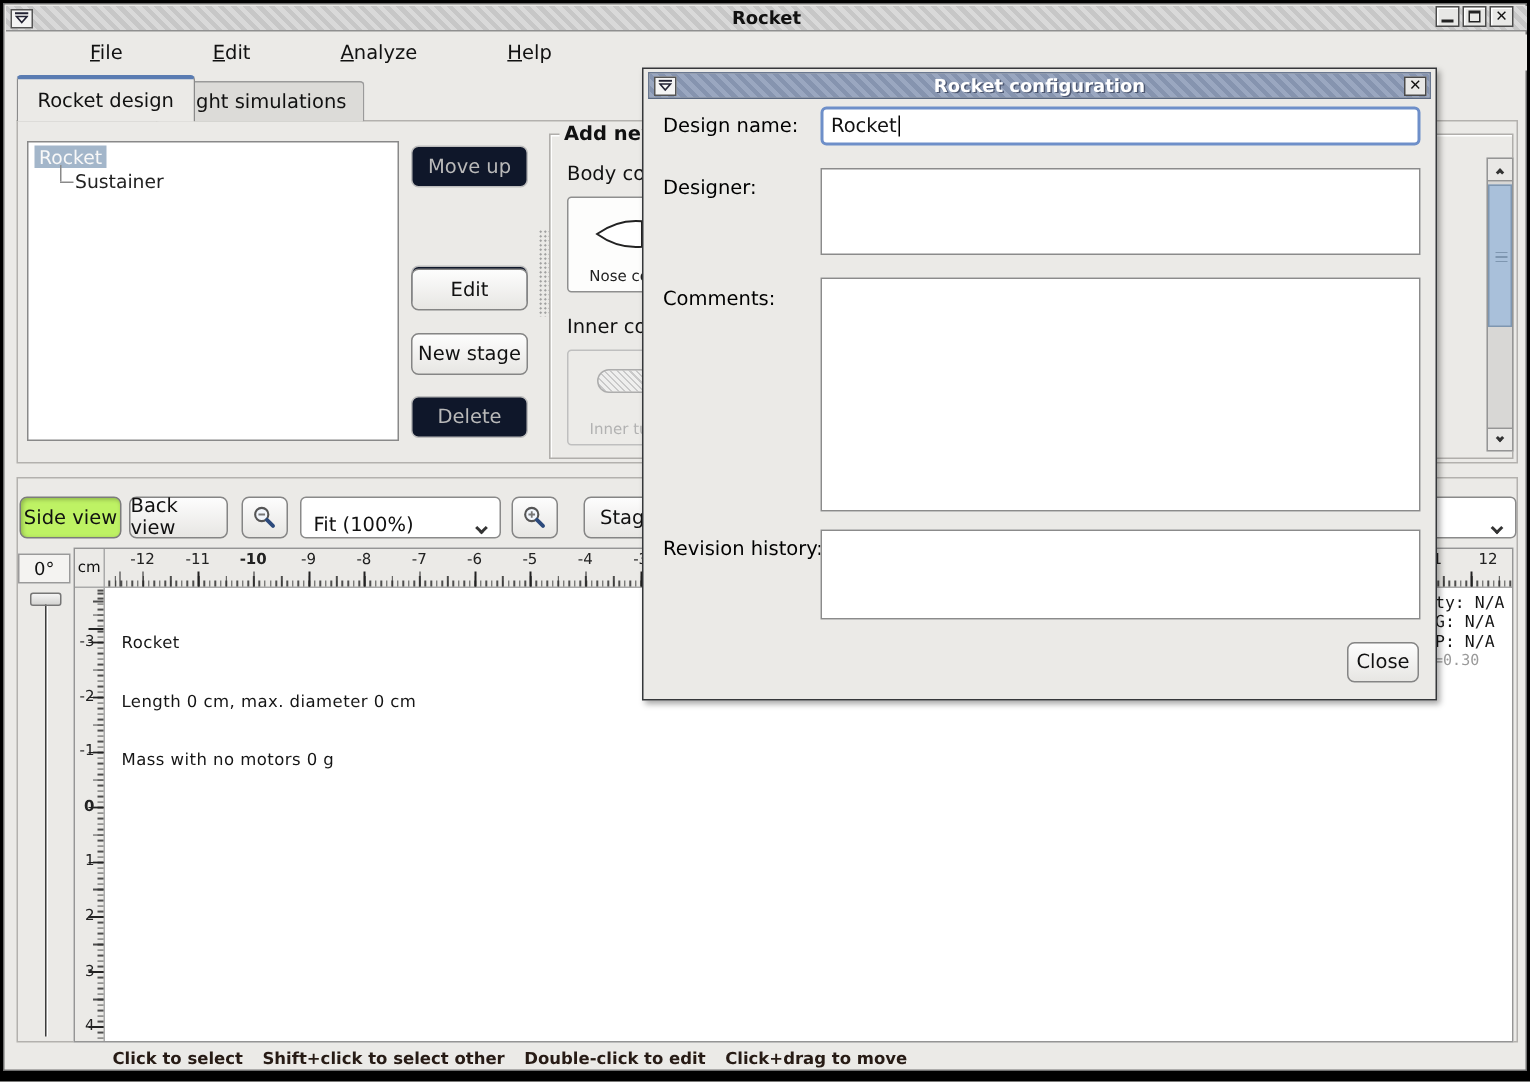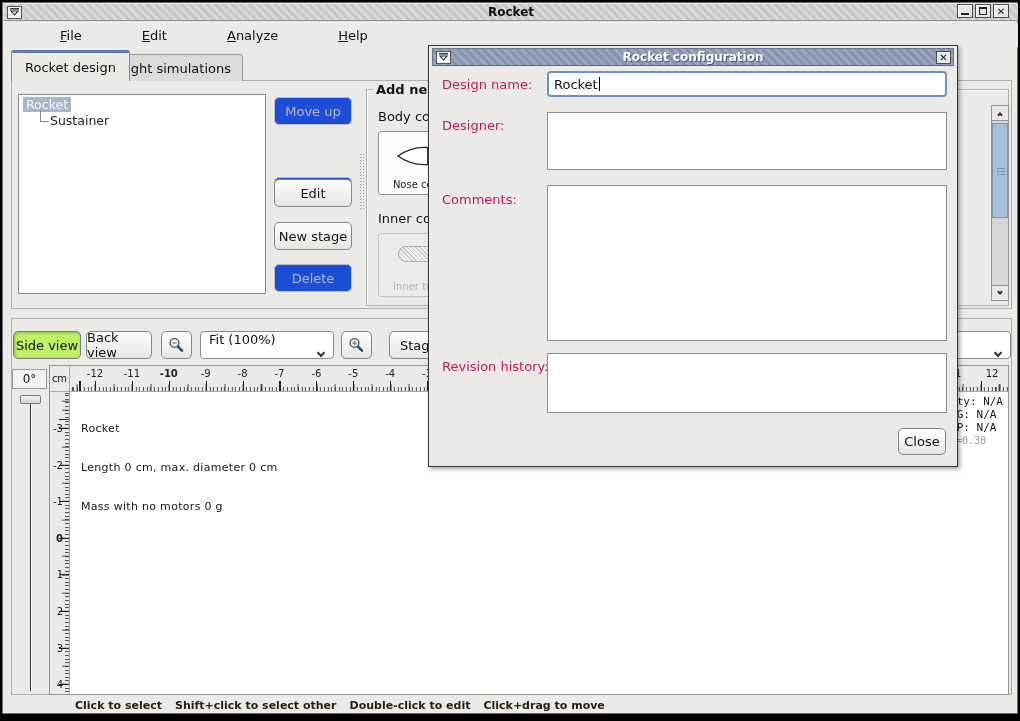--- a/index.html
+++ b/index.html
@@ -49,21 +49,21 @@
   .tree-sel { position:absolute; left:4px; top:2px; background:#a3b6ca; color:#f8f8f8;
     padding:0 3px; font-size:12.5px; }
   .tree-child { position:absolute; left:31px; top:18px; color:#222; font-size:12.5px; }
   .tree-vline { position:absolute; left:21px; top:15px; width:1px; height:11px; background:#8a8a8a; }
   .tree-hline { position:absolute; left:21px; top:26px; width:9px; height:1px; background:#8a8a8a; }
 
   
   .btn { position:absolute; display:flex; align-items:center; justify-content:center;
     background:linear-gradient(#fdfdfd,#e7e6e3); border:1px solid #858585; border-radius:5px;
     font-size:13px; color:#111; z-index:2; }
-  .btn.disabled { color:#b9b9b9; border-color:#bdbdbd; background:#1d4ed8; }
+  .btn.disabled { color:#b9b9b9; border-color:#bdbdbd; background:#0f172a; }
   .btn.pressed { background:#bef264; border-color:#7c7c7c;
     box-shadow:inset 1px 1px 3px rgba(0,0,0,.25); }
   #btn-moveup   { left:271px; top:94px;  width:78px; height:28px; }
   #btn-movedown { left:271px; top:130px; width:78px; height:28px;margin-top:44px; }
   #btn-edit     { left:271px; top:176px; width:78px; height:28px; }
   #btn-newstage { left:271px; top:219px; width:78px; height:28px; }
   #btn-delete   { left:271px; top:261px; width:78px; height:28px; }
 
   #splitter { position:absolute; left:356px; top:150px; width:7px; height:58px; z-index:2;
     background-image:radial-gradient(#9a9a9a 35%, transparent 36%); background-size:3px 3px; }
@@ -100,21 +100,21 @@
   .chev.up { transform:rotate(-135deg); margin-top:3px; }
   .chev.small { width:4px; height:4px; }
 
   
   #btn-sideview { left:10px; top:328px; width:68px; height:28px; }
   #btn-backview { left:83px; top:328px; width:66px; height:28px; }
   #btn-zoomout  { left:158px; top:328px; width:31px; height:28px; }
   #btn-zoomin   { left:338px; top:328px; width:31px; height:28px; }
   #btn-stage    { left:386px; top:328px; width:72px; height:28px; justify-content:flex-start; padding-left:10px; z-index:1; }
   .combo { position:absolute; height:28px; background:#fff; border:1px solid #8a8a8a;
-    border-radius:4px; display:flex; align-items:flex-start; font-size:13px; }
+    border-radius:4px; display:flex; align-items:flex-end; font-size:13px; }
   #combo-fit { left:197px; top:328px; width:134px; padding-left:8px; z-index:2; }
   #combo-stage { left:950px; top:328px; width:58px; z-index:1; }
   .combo .chevwrap { position:absolute; right:9px; top:12px; }
 
   
   #rot-box { position:absolute; left:9px; top:366px; width:35px; height:20px;
     background:#f4f3f1; border:1px solid #9a9a9a; display:flex; align-items:center;
     justify-content:center; font-size:12px; }
   #rot-track { position:absolute; left:27px; top:396px; width:1px; height:292px; background:#3c3c3c;
     box-shadow:1px 0 0 #fff; }
@@ -161,21 +161,21 @@
   
   #dialog { position:absolute; left:428px; top:45px; width:530px; height:422px;
     background:#ebeae7; border:1px solid #35373a; box-shadow:2px 2px 4px rgba(0,0,0,.35); z-index:10; }
   #dialog-titlebar { left:3px; top:2px; width:522px; height:18px;
     background:repeating-linear-gradient(45deg,#9aa7c0 0 3px,#8694af 3px 6px);
     border:1px solid #6a7890; border-bottom-color:#5a6880; }
   #dialog-titlebar .title { color:#fff; text-shadow:1px 1px 0 rgba(60,70,95,.8); font-size:12px; }
   #dialog-close { position:absolute; right:2px; top:2px; width:15px; height:13px;
     background:#e8e8e6; border:1px solid #4a4a4a; display:flex; align-items:center;
     justify-content:center; font-size:10px; font-weight:bold; }
-  .dlg-label { position:absolute; font-size:13px; color:#be185d; }
+  .dlg-label { position:absolute; font-size:13px; color:#000000; }
   .dlg-area { position:absolute; background:#fff; border:1px solid #8b8b8b; }
   #design-field { position:absolute; left:118px; top:25px; width:400px; height:26px;
     background:#fff; border:2px solid #6e8fc9; border-radius:4px; display:flex;
     align-items:center; padding-left:5px; font-size:13px; }
   #design-caret { width:1px; height:14px; background:#000; margin-left:1px; }
   #dlg-close-btn { left:469px; top:382px; width:48px; height:27px; }
 
   svg { display:block; }
 </style>
 </head>

